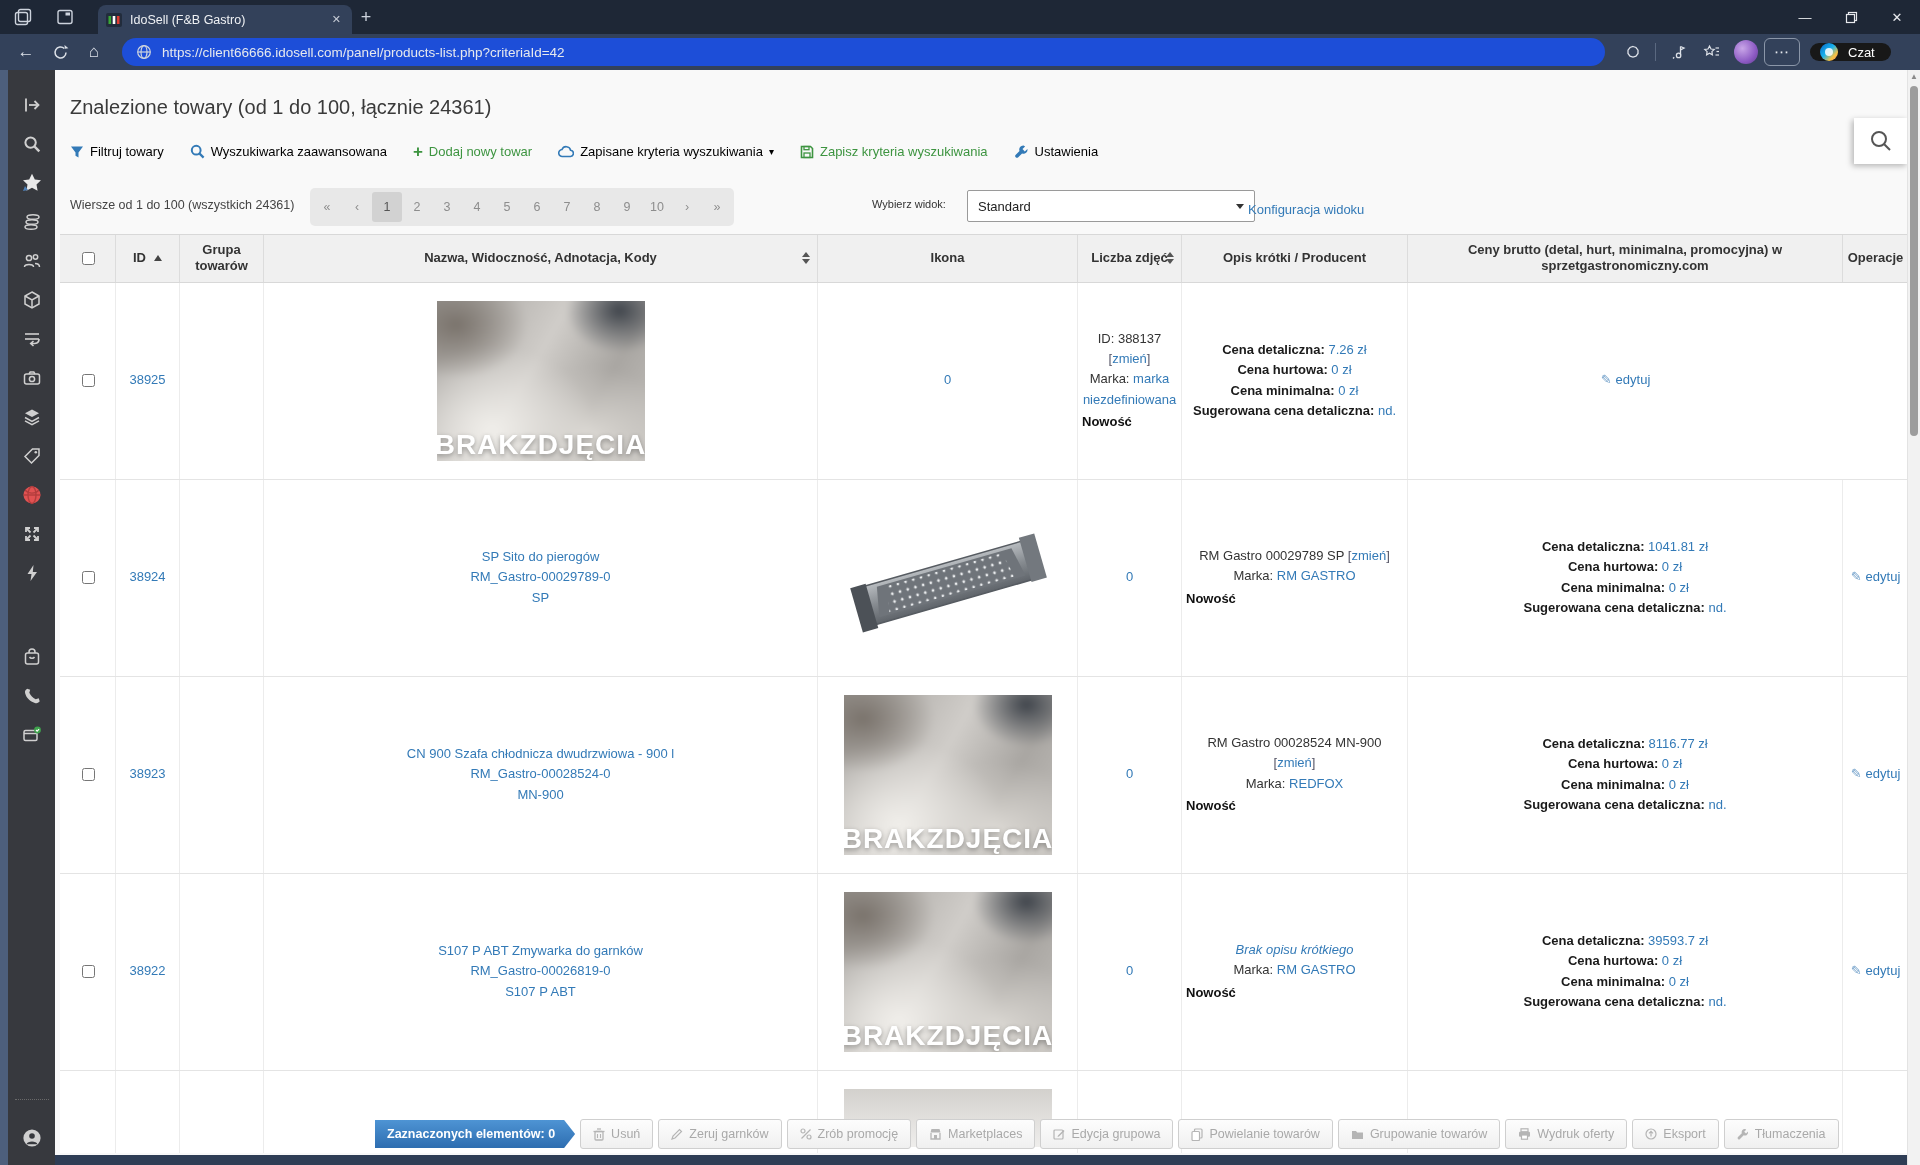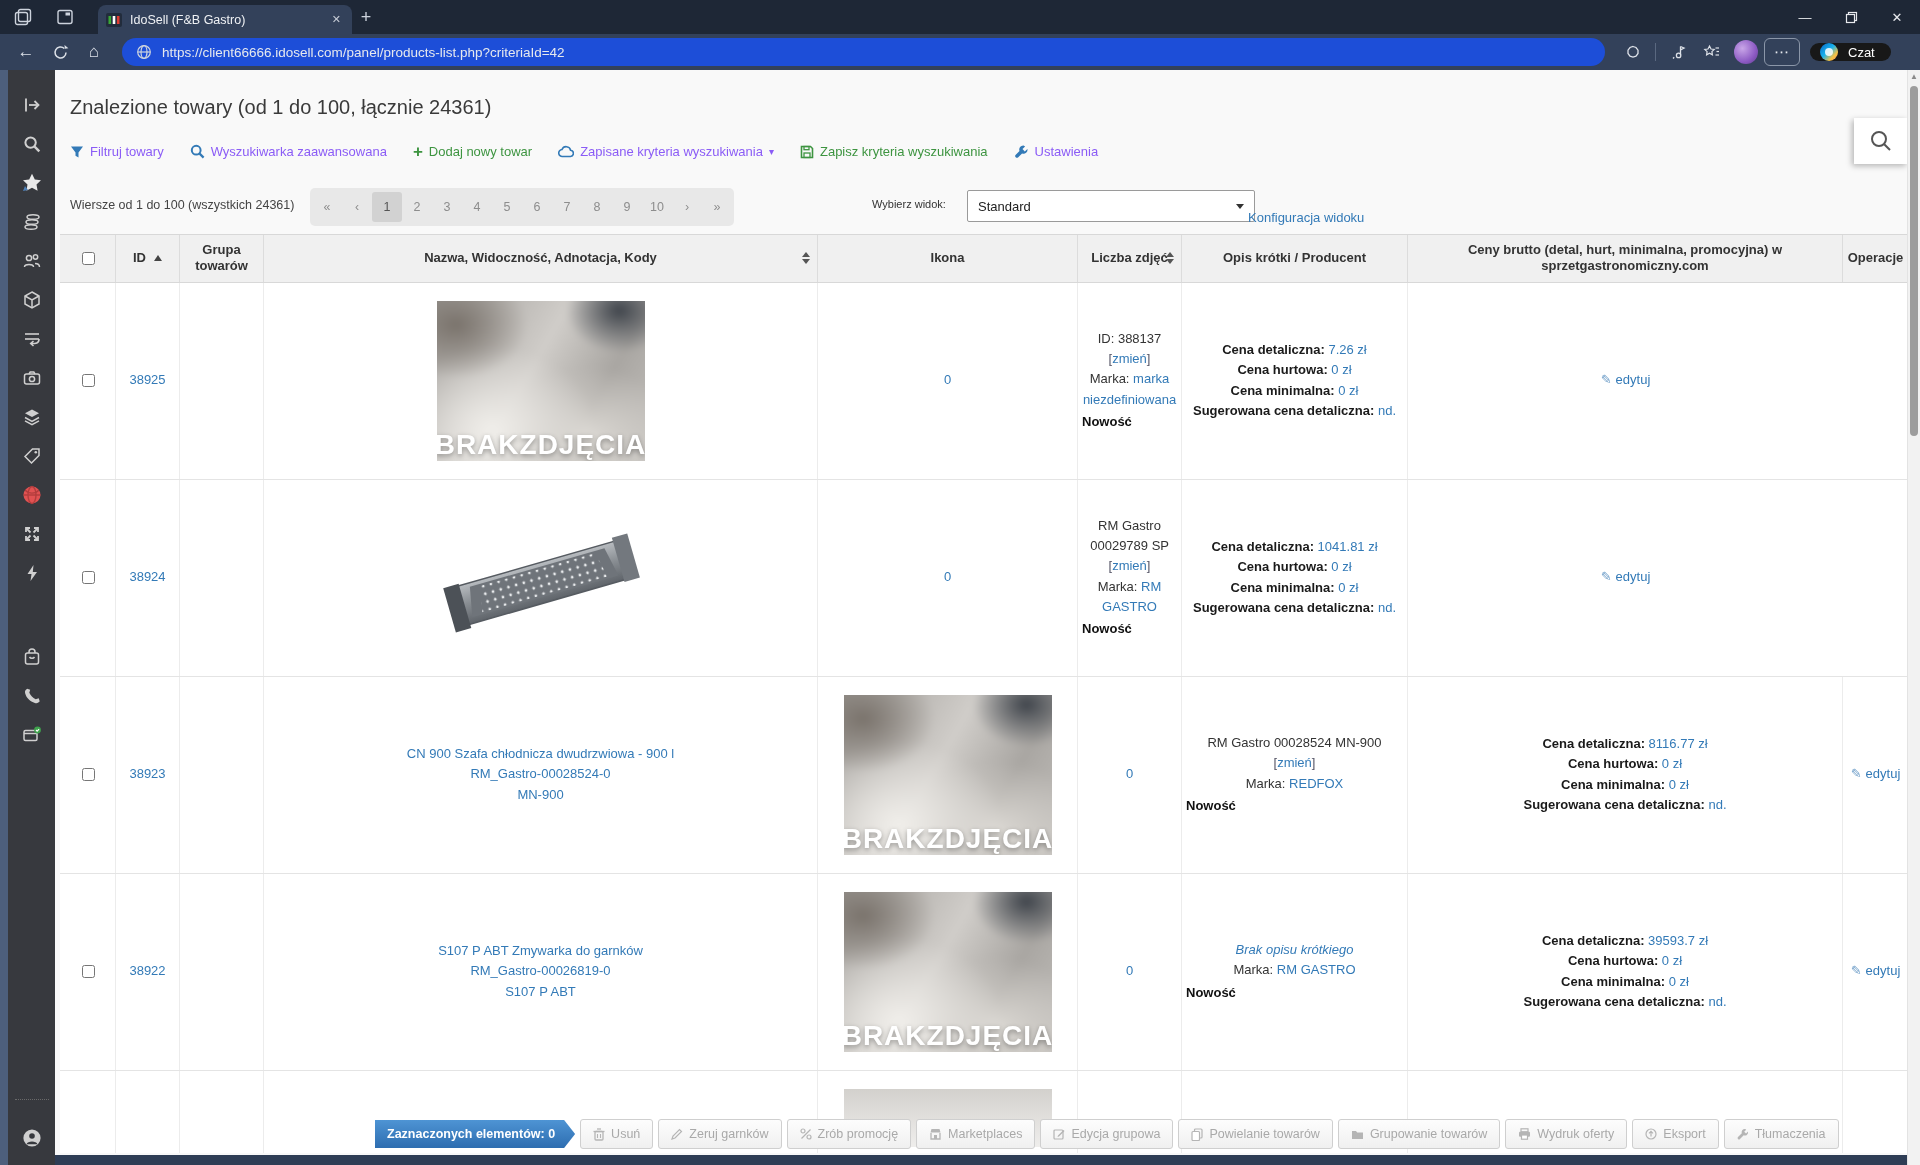--- a/index.html
+++ b/index.html
@@ -48,39 +48,39 @@
   .scroll-up{position:absolute;top:2px;left:0;width:12px;text-align:center;font-size:8px;color:#8a8a8a;}
   .scroll-thumb{position:absolute;top:16px;left:2px;width:8px;height:350px;border-radius:4px;background:#9d9d9d;}
 
   
   .page-title{margin:26px 0 0 15px;font-size:20px;font-weight:400;color:#3a3a3a;}
   .search-card{position:absolute;top:48px;right:12px;width:54px;height:46px;background:#fff;z-index:3;
                box-shadow:-2px 2px 6px rgba(0,0,0,.28);display:flex;align-items:center;justify-content:center;}
 
   
   .toolbar{display:flex;align-items:center;gap:26px;margin:24px 0 0 15px;font-size:13px;}
-  .tb-link{display:flex;align-items:center;gap:6px;color:#8b5cf6;cursor:pointer;}
+  .tb-link{display:flex;align-items:center;gap:6px;color:#000000;cursor:pointer;}
   .tb-link.green{color:#3d9440;}
   .tb-link .caret{font-size:10px;}
   .plus-glyph{color:#3d9440;font-weight:700;font-size:17px;line-height:1;}
 
   
   .listbar{position:relative;height:52px;margin-top:22px;}
   .rows-info{position:absolute;left:15px;top:16px;font-size:12.5px;color:#444;}
   .pager{position:absolute;left:255px;top:6px;background:#e8e8e8;border-radius:5px;display:flex;
          padding:2px;height:34px;align-items:center;}
   .pg{min-width:30px;height:30px;display:flex;align-items:center;justify-content:center;font-size:12.5px;
       color:#8d8d8d;cursor:pointer;border-radius:3px;}
   .pg.active{background:#d2d2d2;color:#555;}
   .view-label{position:absolute;left:817px;top:16px;font-size:11px;color:#333;}
   .view-select{position:absolute;left:912px;top:8px;width:266px;height:30px;background:#fff;border:1px solid #9a9a9a;
                border-radius:2px;display:flex;align-items:center;padding:0 10px;font-size:13px;color:#222;cursor:pointer;}
   .view-select .vs-caret{margin-left:auto;width:0;height:0;border-left:4px solid transparent;border-right:4px solid transparent;
                border-top:5px solid #333;}
-  .config-link{position:absolute;left:1193px;top:28px;font-size:13px;color:#337ab7;cursor:pointer;}
+  .config-link{position:absolute;left:1193px;top:20px;font-size:13px;color:#337ab7;cursor:pointer;}
 
   
   .table{margin-left:5px;width:1848px;border-top:1px solid #d8d8d8;}
   .thead,.trow{display:grid;grid-template-columns:56px 64px 84px 554px 260px 104px 226px 435px 65px;}
   .thead{background:#f0f0f0;border-bottom:1px solid #d8d8d8;}
   .th{position:relative;padding:7px 6px;font-size:13px;font-weight:700;color:#333;display:flex;
       align-items:center;justify-content:center;text-align:center;border-right:1px solid #dcdcdc;min-height:30px;line-height:1.25;}
   .th:last-child{border-right:none;}
   .sort-asc{width:0;height:0;border-left:4px solid transparent;border-right:4px solid transparent;
             border-bottom:6px solid #444;margin-left:8px;}
@@ -507,20 +507,25 @@
         </div>
 
         <div class="trow">
           <div class="c">
               <input type="checkbox" style="">
             </div>
           <div class="c">
               <a>38924</a>
             </div>
           <div class="c"></div>
+          <div class="c c-name">
+            <a>SP Sito do pierogów</a>
+            <a>RM_Gastro-00029789-0</a>
+            <a>SP</a>
+          </div>
           <div class="c">
             <div class="prod-img white">
               <svg width="200" height="150" viewBox="0 0 200 150">
                 <defs>
                   <linearGradient id="metal" x1="0" y1="0" x2="0" y2="1">
                       <stop offset="0" stop-color="#b8bcc0"></stop>
                       <stop offset="0.5" stop-color="#878c91"></stop>
                       <stop offset="1" stop-color="#5f646a"></stop>
                     </linearGradient>
                   <pattern id="holes" width="8" height="8" patternUnits="userSpaceOnUse">

